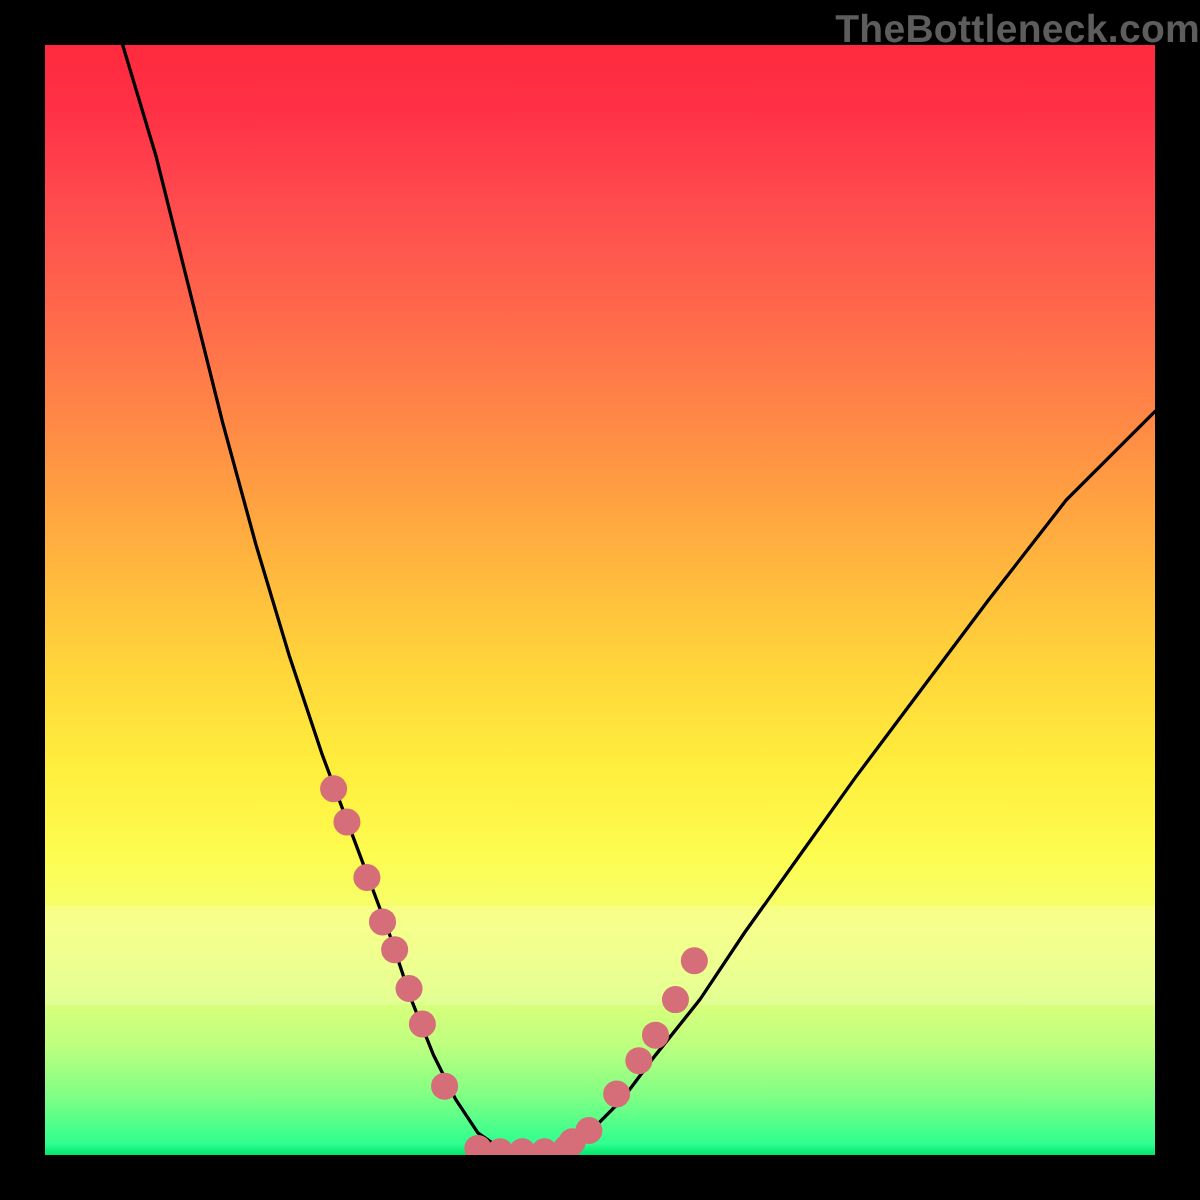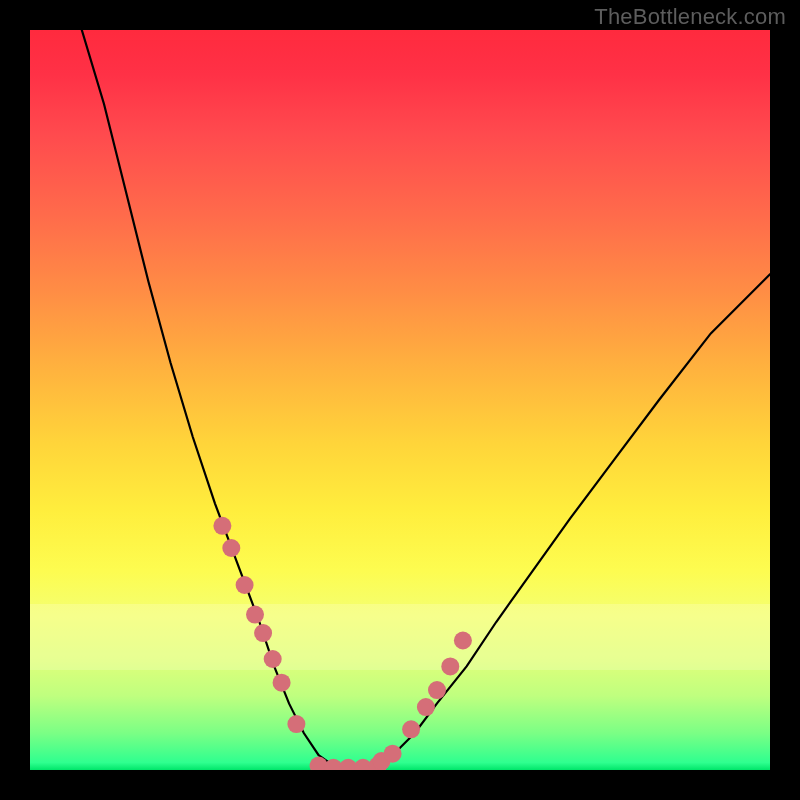--- a/index.html
+++ b/index.html
@@ -13,24 +13,24 @@
   }
   .outer {
     position: relative;
     width: 800px;
     height: 800px;
     background: #000;
   }
   .watermark {
     position: absolute;
     top: 4px;
-    right: 14px;
-    font-size: 22px;
+    right: 0;
+    font-size: 26px;
     color: #5d5d5d;
-    font-weight: 400;
+    font-weight: 700;
     letter-spacing: 0.2px;
     z-index: 2;
   }
   .plot-area {
     position: absolute;
     top: 30px;
     left: 30px;
     width: 740px;
     height: 740px;
     

